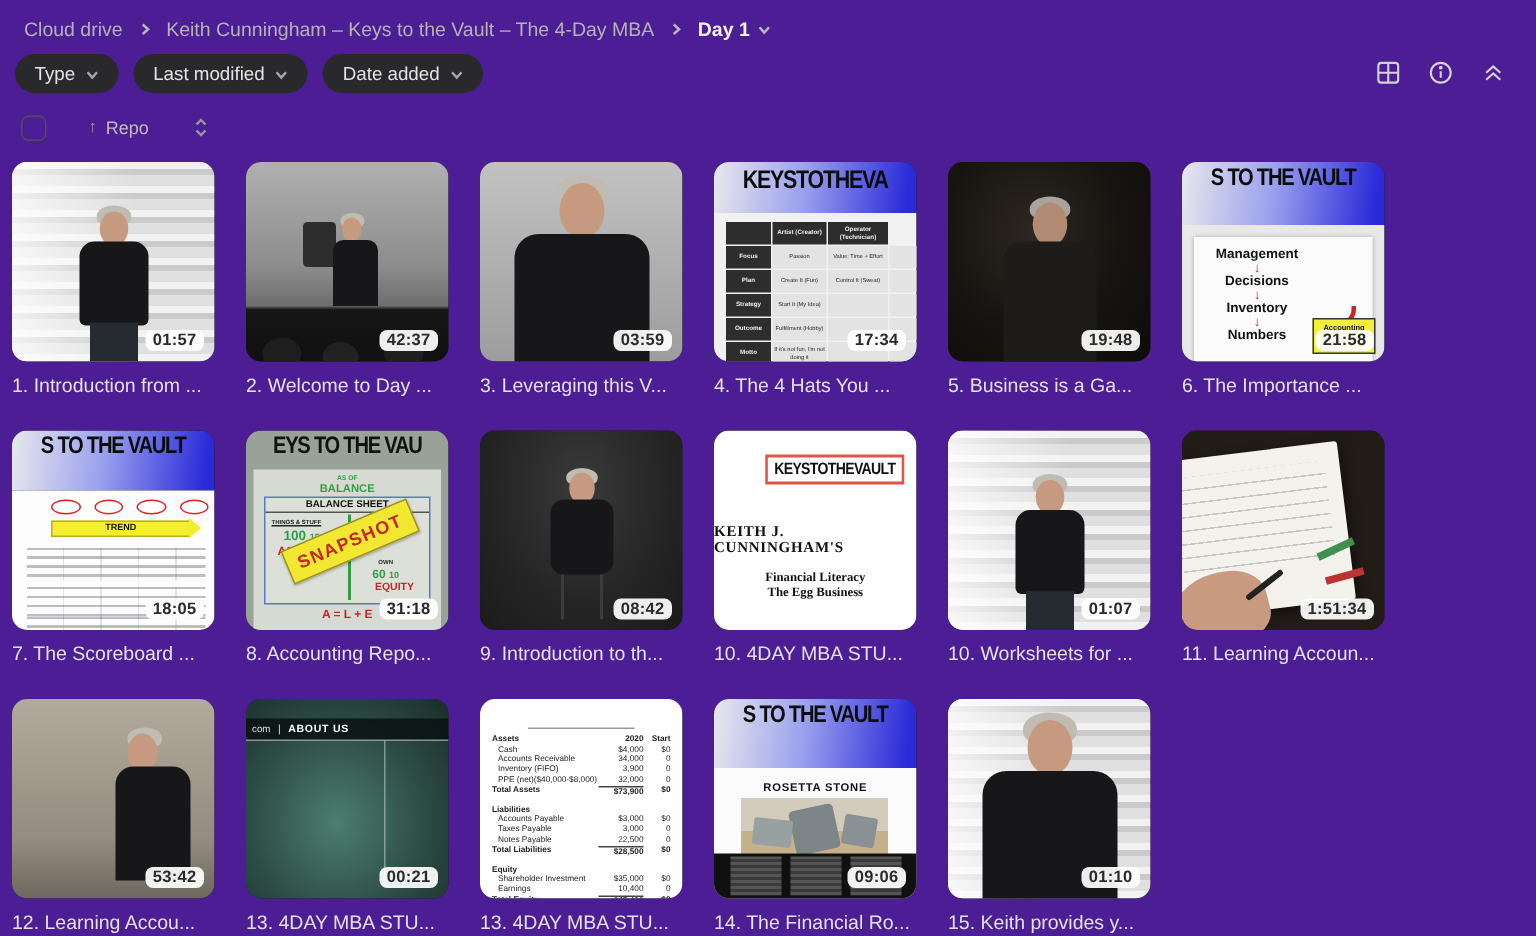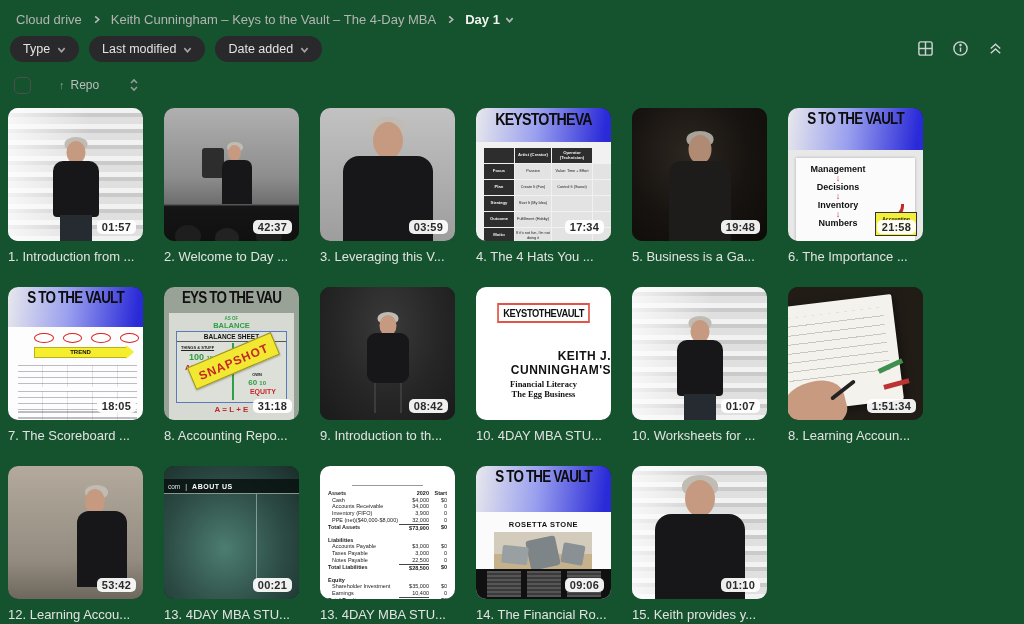--- a/index.html
+++ b/index.html
@@ -1,18 +1,18 @@
 <!DOCTYPE html>
 <html><head>
 <meta charset="utf-8">
 <style>
   * { margin:0; padding:0; box-sizing:border-box; }
   html,body { background:#000; }
   body { font-family:"Liberation Sans", sans-serif; }
-  .page { position:relative; width:1024px; height:624px; background:#14532d; overflow:hidden; }
+  .page { position:relative; width:1024px; height:624px; background:#4c1d95; overflow:hidden; }
 
   
   .topbar { display:flex; align-items:center; gap:10px; padding:10px 16px 0 16px; height:28px; }
   .crumb { font-size:13px; color:#b4b4b4; white-space:nowrap; cursor:default; }
   .crumb.current { color:#f2f2f2; font-weight:700; display:flex; align-items:center; gap:5px; }
   .chev { width:9px; height:9px; stroke:#b9b9b9; fill:none; stroke-width:1.8; }
 
   
   .filterbar { display:flex; align-items:flex-start; padding:8px 16px 0 10px; height:34px; }
   .pill { display:flex; align-items:center; gap:7px; background:#29292b; border:none; border-radius:999px;
@@ -313,24 +313,24 @@
           <div class="head" style="top:28px;left:50%;transform:translateX(-50%);width:17px;height:21px"></div>
           <div class="torso" style="top:46px;left:50%;transform:translateX(-50%);width:42px;height:50px;border-radius:9px"></div>
           <div class="torso" style="top:96px;left:50%;transform:translateX(-50%);width:28px;height:30px;background:transparent;border-left:2px solid #3c3c3c;border-right:2px solid #3c3c3c"></div>
           <span class="badge">08:42</span>
         </div>
         <div class="title">9. Introduction to th...</div>
       </div>
       <div class="card">
         <div class="thumb">
     <div class="abs" style="inset:0;background:#fff"></div>
-    <div class="abs" style="top:16px;left:0;right:0;text-align:center">
+    <div class="abs" style="top:16px;left:0;right:0;text-align:right">
       <span style="display:inline-block;border:2px solid #e05548;padding:2px 5px;font-weight:900;font-size:11px;letter-spacing:-0.5px;color:#111;transform:scaleX(.85)">KEYSTOTHEVAULT</span>
     </div>
-    <div class="abs" style="top:62px;left:0;right:0;text-align:right;font-family:Liberation Sans, sans-serif;font-weight:700;font-size:12px;letter-spacing:.5px;color:#111">KEITH J. CUNNINGHAM'S</div>
+    <div class="abs" style="top:62px;left:0;right:0;text-align:left;font-family:Liberation Serif, serif;font-weight:700;font-size:10px;letter-spacing:.5px;color:#111">KEITH J. CUNNINGHAM'S</div>
     <div class="abs" style="top:92px;left:0;right:0;text-align:center;font-family:'Liberation Serif',serif;font-weight:700;font-size:8.5px;color:#111">Financial Literacy</div>
     <div class="abs" style="top:102px;left:0;right:0;text-align:center;font-family:'Liberation Serif',serif;font-weight:700;font-size:8.5px;color:#111">The Egg Business</div>
         </div>
         <div class="title">10. 4DAY MBA STU...</div>
       </div>
       <div class="card">
         <div class="thumb">
           <div class="abs bg-streaks" style="inset:0"></div>
           <div class="hair" style="top:29px;left:50%;transform:translateX(-50%);width:23px;height:14px"></div>
           <div class="head" style="top:33px;left:50%;transform:translateX(-50%);width:19px;height:23px"></div>
@@ -345,21 +345,21 @@
     <div class="abs" style="inset:0;background:#221c17"></div>
     <div class="abs" style="left:-12px;top:14px;width:122px;height:106px;background:#f4f2ec;transform:rotate(-7deg);border-radius:2px;box-shadow:2px 3px 8px rgba(0,0,0,.5)">
       <div style="margin:12px 10px;height:70px;background:repeating-linear-gradient(180deg,transparent 0 8px,#c9c7c0 8px 9px)"></div>
     </div>
     <div class="abs" style="left:100px;top:66px;width:5px;height:26px;background:#3f8f4f;transform:rotate(65deg)"></div>
     <div class="abs" style="left:106px;top:84px;width:5px;height:26px;background:#b33;transform:rotate(75deg)"></div>
     <div class="abs" style="left:-6px;bottom:-10px;width:64px;height:48px;background:#c89a80;border-radius:50% 42% 34% 50%;transform:rotate(-14deg)"></div>
     <div class="abs" style="left:40px;bottom:28px;width:30px;height:4px;background:#222;transform:rotate(-38deg);border-radius:2px"></div>
           <span class="badge">1:51:34</span>
         </div>
-        <div class="title">8. Learning Accoun...</div>
+        <div class="title">11. Learning Accoun...</div>
       </div>
       <div class="card">
         <div class="thumb">
           <div class="abs bg-tan" style="inset:0"></div>
           <div class="hair" style="top:19px;left:57%;width:23px;height:14px"></div>
           <div class="head" style="top:23px;left:57%;width:20px;height:25px"></div>
           <div class="torso" style="top:45px;left:51%;width:50px;height:76px;border-radius:12px 12px 0 0"></div>
           <span class="badge">53:42</span>
         </div>
         <div class="title">12. Learning Accou...</div>

